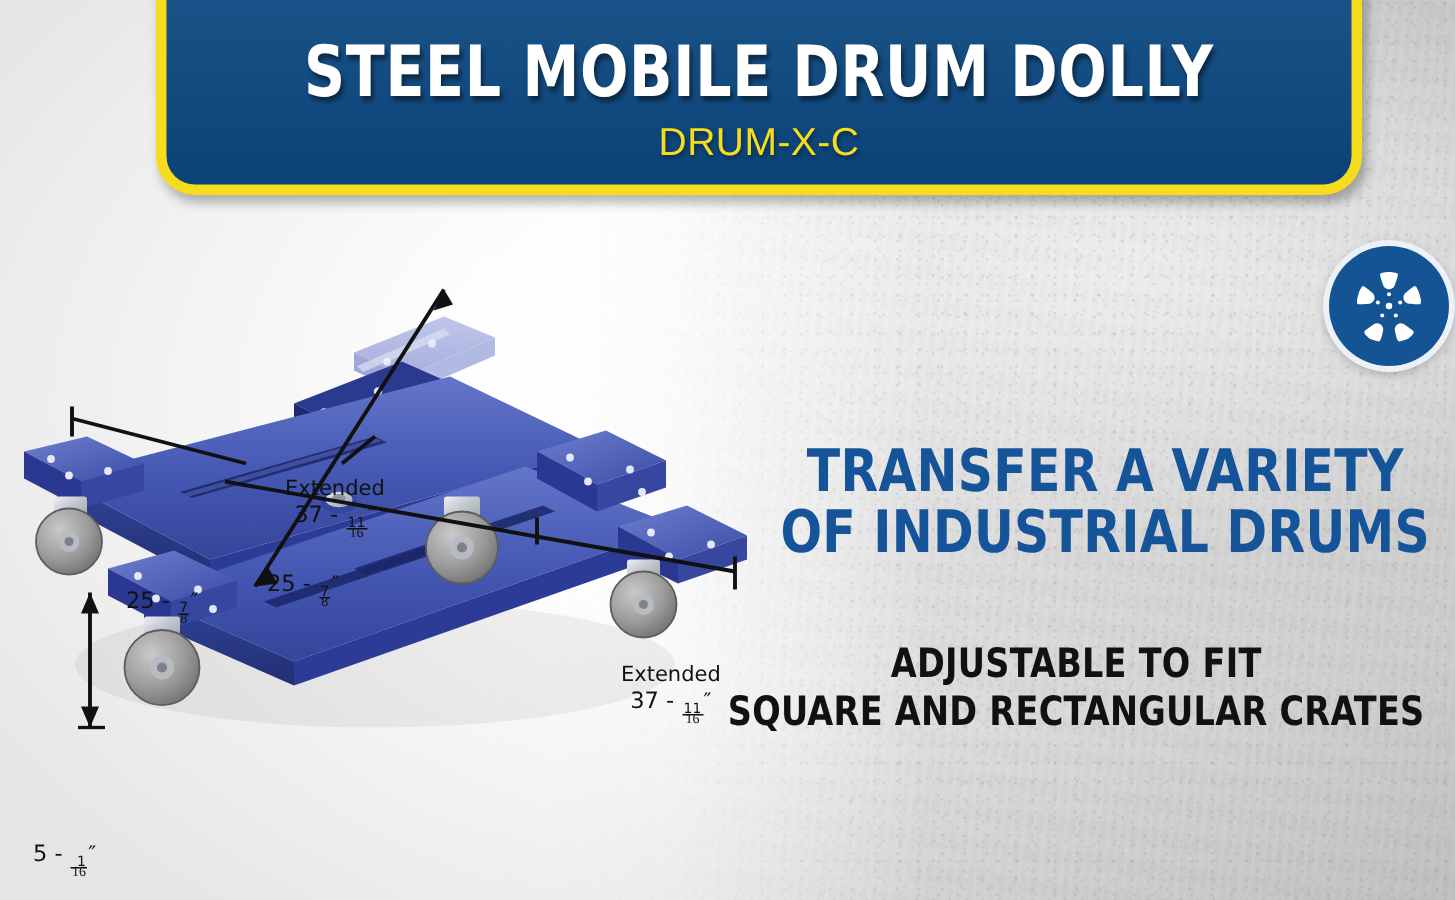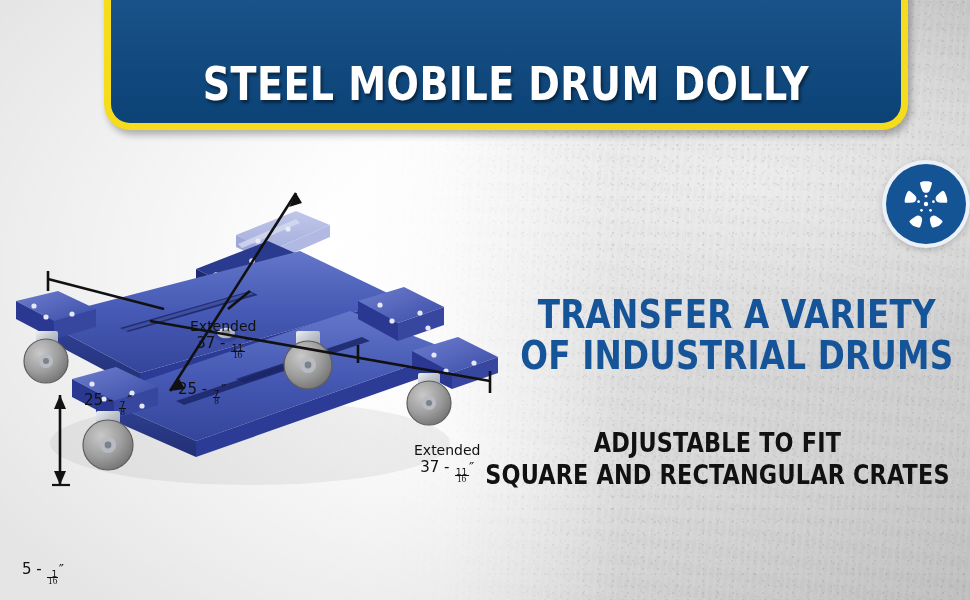--- a/index.html
+++ b/index.html
@@ -179,20 +179,21 @@
 
   <div class="bg-base"></div>
   <div class="bg-grain"></div>
   <div class="bg-streaks"></div>
   <div class="bg-fade-left"></div>
   <div class="bg-vignette"></div>
 
   <div id="header-plaque">
     <div class="plaque-sheen"></div>
     <div id="header-title">STEEL MOBILE DRUM DOLLY</div>
+    <div id="header-subtitle">DRUM-X-C</div>
   </div>
 
   <div id="product-panel">
 
     <svg width="520" height="420" viewBox="0 0 520 420" style="position:absolute; left:0; top:0;">
       <defs>
         <linearGradient id="gBlueTop" x1="0" y1="0" x2="0" y2="1">
           <stop offset="0" stop-color="#6376c9"></stop>
           <stop offset="0.5" stop-color="#4659b4"></stop>
           <stop offset="1" stop-color="#34459a"></stop>

